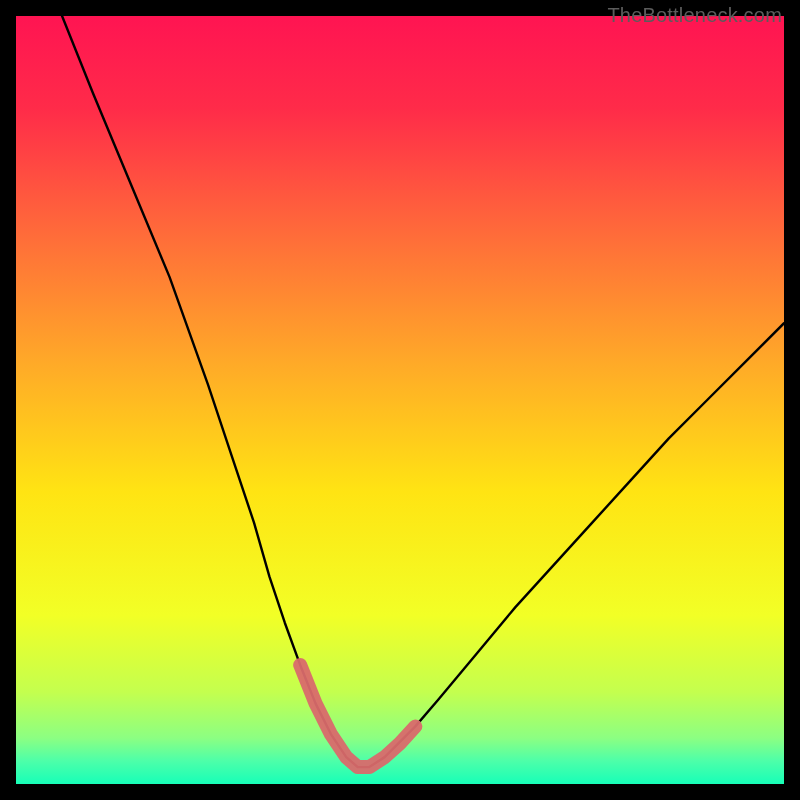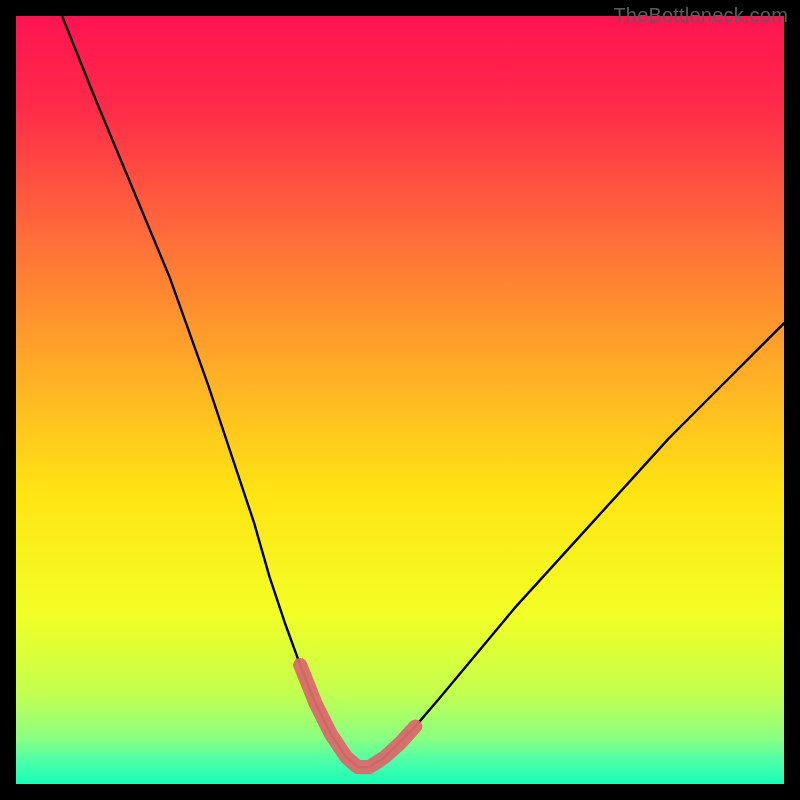--- a/index.html
+++ b/index.html
@@ -22,21 +22,21 @@
   .gradient-area {
     position: absolute;
     left: 16px;
     top: 16px;
     width: 768px;
     height: 768px;
   }
   .watermark {
     position: absolute;
     top: 4px;
-    right: 12px;
+    right: 18px;
     color: #5c5c5c;
     font-size: 20px;
     font-weight: 500;
     letter-spacing: 0.2px;
     user-select: none;
   }
   svg.plot {
     position: absolute;
     left: 16px;
     top: 16px;

